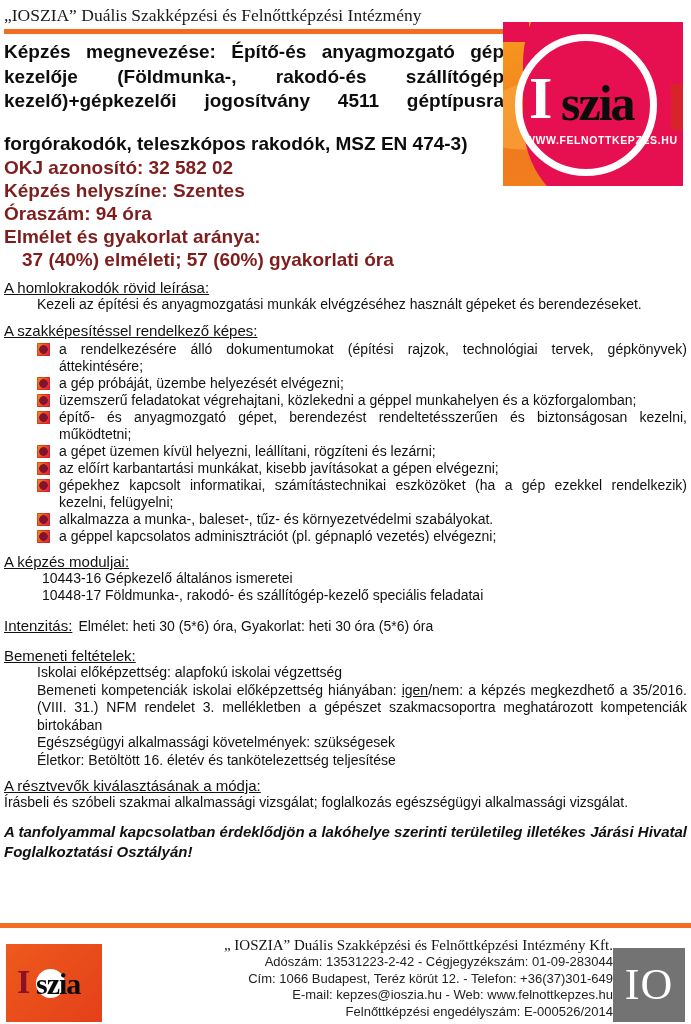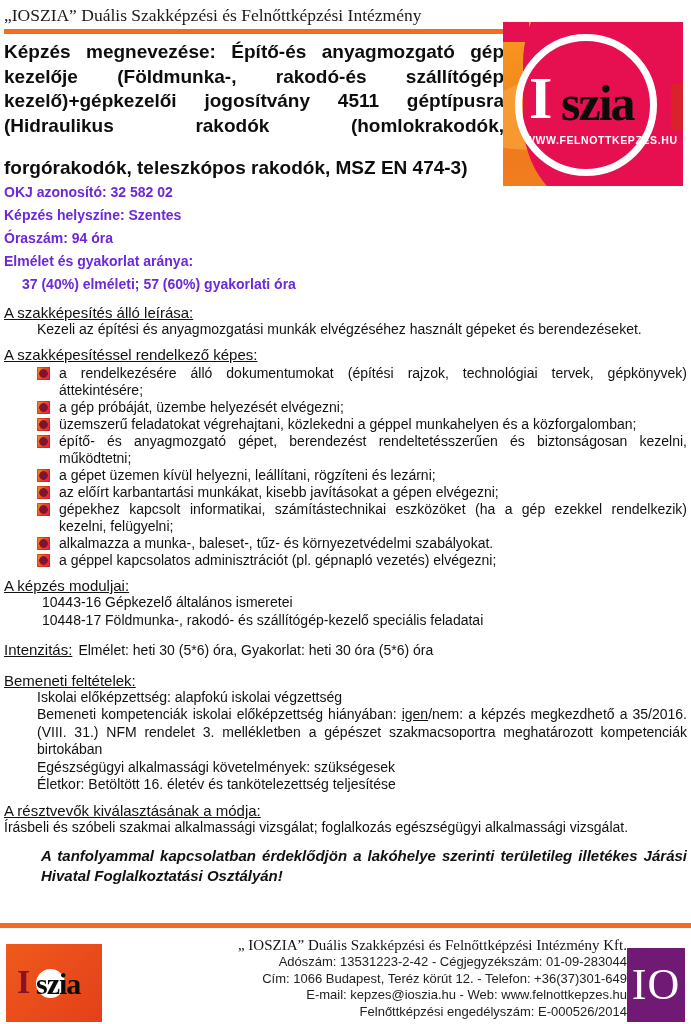--- a/index.html
+++ b/index.html
@@ -25,21 +25,21 @@
   .logo .ring{position:absolute;left:12px;top:12px;width:128px;height:128px;border:7px solid #fff;border-radius:50%;}
   .logo .li{position:absolute;left:26px;top:46px;color:#fff;font:700 60px/1 "Liberation Serif",serif;}
   .logo .lszia{position:absolute;left:58px;top:56px;color:#0b0b0b;font:700 50px/1 "Liberation Serif",serif;letter-spacing:-2px;}
   .logo .lurl{position:absolute;left:22px;top:113px;color:#fff;font:700 10.5px/1 "Liberation Sans",sans-serif;letter-spacing:.6px;}
 
   
   .main{padding:6px 4px 0 4px;}
   .title-block{width:500px;font-weight:700;font-size:19px;line-height:24.5px;color:#0d0d0d;}
   .t-line{text-align:justify;text-align-last:justify;}
   .t-line.last{text-align-last:left;margin-top:18px;}
-  .bold-line{font-weight:700;font-size:14px;line-height:23px;color:#6d28d9;}
+  .bold-line{font-weight:700;font-size:19px;line-height:23px;color:#7f1d1d;}
   .ratio-value{padding-left:18px;}
 
   .sec-h{font-size:15px;text-decoration:underline;color:#111;}
   .sec-h.block{display:block;}
   .body-t{font-size:14px;line-height:17.5px;color:#111;}
   .ind{padding-left:33px;}
   .just{text-align:justify;}
   .mt8{margin-top:8px;} .mt10{margin-top:10px;} .mt12{margin-top:12px;}
 
   ul.comp-list{list-style:none;margin:2px 0 0 0;padding:0 0 0 33px;}
@@ -47,36 +47,36 @@
   .b-ico{position:absolute;left:0;top:2px;width:13px;height:13px;
          background:radial-gradient(circle at 50% 50%,#7E1430 0 4px,rgba(0,0,0,0) 4.6px),
                     linear-gradient(115deg,#F7941E 0%,#EF3E23 55%,#E8174B 100%);
          box-shadow:inset 0 0 0 1px rgba(180,40,20,.5);}
   .mod-item{padding-left:38px;}
   .inline-h{display:inline;}
   .inline-b{margin-left:6px;}
   .ul{text-decoration:underline;}
   .prewrap{white-space:pre-wrap;}
 
-  .notice{font-size:15px;line-height:20px;font-weight:700;font-style:italic;text-align:justify;margin-top:10px;margin-left:37px;}
+  .notice{font-size:15px;line-height:20px;font-weight:700;font-style:italic;text-align:justify;margin-top:10px;}
   .contact-line{font-size:15px;line-height:18px;padding-left:45px;margin-top:2px;}
 
   
   .footer{position:absolute;left:0;bottom:0;width:691px;}
   .footer-rule{width:691px;height:5px;background:#F26D21;}
   .footer-row{display:flex;align-items:flex-end;justify-content:space-between;padding:9px 6px 2px 6px;}
   .f-center{flex:1;text-align:right;padding-bottom:2px;}
   .f-company{font-family:"Liberation Serif",serif;font-size:15px;color:#141414;}
   .f-line{font-size:13px;line-height:16.5px;color:#222;}
 
   .flogo{position:relative;width:96px;height:78px;background:linear-gradient(135deg,#EE5A1C,#E4401A);overflow:hidden;flex:none;}
   .flogo .disc{position:absolute;left:30px;top:25px;width:29px;height:29px;background:#fff;border-radius:50%;}
   .flogo .fi{position:absolute;left:11px;top:21px;color:#8C1127;font:700 34px/1 "Liberation Serif",serif;}
   .flogo .fszia{position:absolute;left:30px;top:25px;color:#0b0b0b;font:700 30px/1 "Liberation Serif",serif;letter-spacing:-1px;}
-  .rlogo{width:58px;height:74px;background:#701a75;color:#fff;display:flex;align-items:center;justify-content:center;
+  .rlogo{width:72px;height:74px;background:#737373;color:#fff;display:flex;align-items:center;justify-content:center;
          font:400 44px/1 "Liberation Serif",serif;flex:none;letter-spacing:1px;}
 </style>
 </head>
 <body>
 
 <div class="header">
   <div class="org-title">„IOSZIA” Duális Szakképzési és Felnőttképzési Intézmény</div>
   <div class="header-rule"></div>
 </div>
 
@@ -90,32 +90,31 @@
   <div class="lszia">szia</div>
   <div class="lurl">WWW.FELNOTTKEPZES.HU</div>
 </div>
 
 <div class="main">
 
   <div class="title-block">
     <div class="t-line">Képzés megnevezése: Építő-és anyagmozgató gép</div>
     <div class="t-line">kezelője (Földmunka-, rakodó-és szállítógép</div>
     <div class="t-line">kezelő)+gépkezelői jogosítvány 4511 géptípusra</div>
-    <div class="t-line">(Hidraulikus rakodók (homlokrakodók,</div>
     <div class="t-line last">forgórakodók, teleszkópos rakodók, MSZ EN 474-3)</div>
   </div>
 
   <div class="bold-line">OKJ azonosító: 32 582 02</div>
   <div class="bold-line">Képzés helyszíne: Szentes</div>
   <div class="bold-line">Óraszám: 94 óra</div>
   <div class="bold-line">Elmélet és gyakorlat aránya:</div>
   <div class="bold-line ratio-value">37 (40%) elméleti; 57 (60%) gyakorlati óra</div>
 
   <div class="mt8">
-    <span class="sec-h block">A szakképesítés álló leírása:</span>
+    <span class="sec-h block">A homlokrakodók rövid leírása:</span>
     <div class="body-t ind">Kezeli az építési és anyagmozgatási munkák elvégzéséhez használt gépeket és berendezéseket.</div>
   </div>
 
   <div class="mt8">
     <span class="sec-h block">A szakképesítéssel rendelkező képes:</span>
     <ul class="comp-list">
       <li><span class="b-ico"></span><span>a rendelkezésére álló dokumentumokat (építési rajzok, technológiai tervek, gépkönyvek) áttekintésére;</span></li>
       <li><span class="b-ico"></span><span>a gép próbáját, üzembe helyezését elvégezni;</span></li>
       <li><span class="b-ico"></span><span>üzemszerű feladatokat végrehajtani, közlekedni a géppel munkahelyen és a közforgalomban;</span></li>
       <li><span class="b-ico"></span><span>építő- és anyagmozgató gépet, berendezést rendeltetésszerűen és biztonságosan kezelni, működtetni;</span></li>

